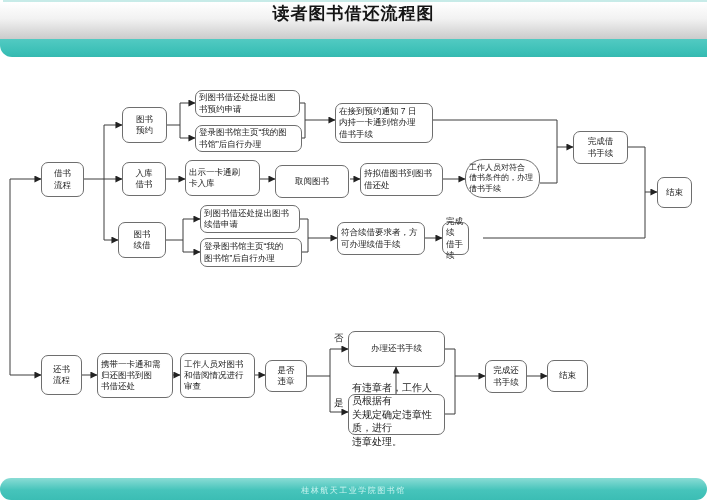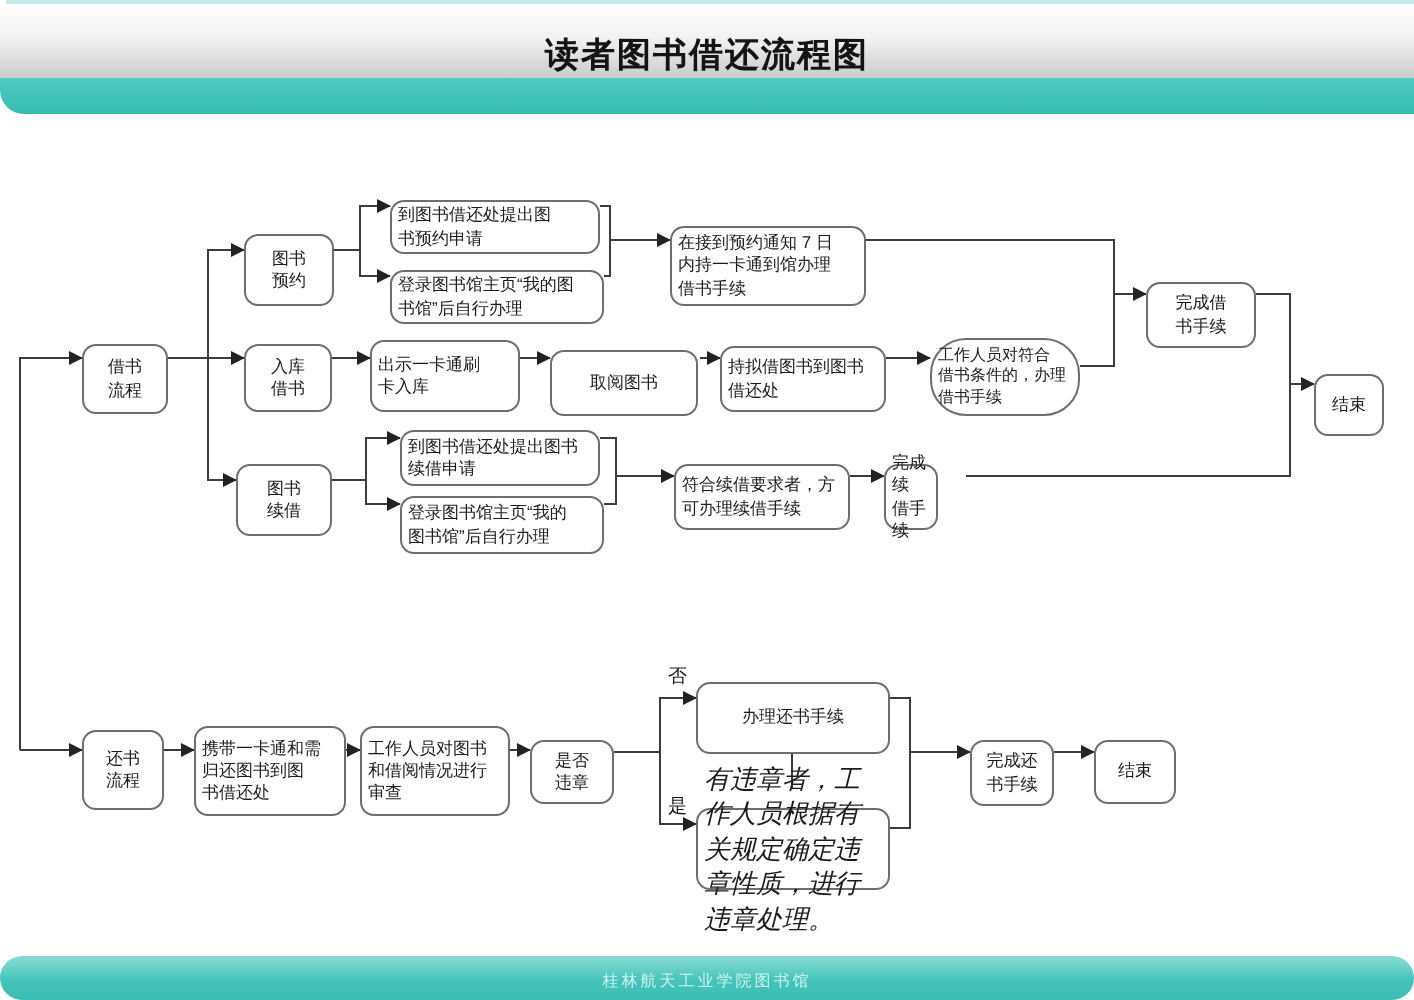--- a/index.html
+++ b/index.html
@@ -3,39 +3,39 @@
 <meta charset="utf-8">
 <style>
   html,body{margin:0;padding:0;background:#fff;}
   #screen{position:relative;width:707px;height:500px;background:#ffffff;overflow:hidden;
           font-family:"Liberation Sans","DejaVu Sans",sans-serif;}
 
   
   .hdr-topline{position:absolute;top:0;left:3px;right:0;height:2px;background:#c7ebe8;}
   .titlebar{position:absolute;top:2px;left:0;right:0;height:37px;
             background:linear-gradient(180deg,#ffffff 0%,#f2f2f2 45%,#cbcbcb 100%);
-            display:flex;align-items:flex-end;justify-content:center;}
+            display:flex;align-items:flex-start;justify-content:center;}
   .titlebar .title{font-size:17px;font-weight:bold;color:#141414;letter-spacing:1px;}
   .tealstrip{position:absolute;top:39px;left:0;right:0;height:18px;
              background:linear-gradient(180deg,#52cac2 0%,#3cc0b7 70%,#35b9b0 100%);
              border-bottom-left-radius:12px;}
 
   
   .footband{position:absolute;left:0;right:0;top:478px;height:22px;
             background:linear-gradient(180deg,#8adcd5 0%,#46c4bb 55%,#3bbdb4 100%);
             border-top-right-radius:16px;
             display:flex;align-items:center;justify-content:center;border-radius:11px;}
   .foottext{font-size:8px;color:rgba(235,255,252,0.8);letter-spacing:1.5px;margin-top:3px;}
   svg.wires{position:absolute;left:0;top:0;pointer-events:none;}
   .node{position:absolute;box-sizing:border-box;background:#fff;border:1px solid #6e6e6e;
         border-radius:7px;display:flex;align-items:center;
-        font-size:8.5px;line-height:1.32;color:#1b1b1b;padding:2px 3px;white-space:pre-line;margin-top:10px;}
+        font-size:8.5px;line-height:1.32;color:#1b1b1b;padding:2px 3px;white-space:pre-line;}
   .node.center{justify-content:center;text-align:left;}
   .fs8{font-size:8px;border-radius:18px;}
-  .fs72{font-size:13px;line-height:1.35;font-style:italic;}
+  .fs72{font-size:10px;line-height:1.35;}
   .blabel{position:absolute;font-size:9.5px;color:#1b1b1b;}
 </style>
 </head>
 <body>
 
 <div id="screen">
 
   <div class="hdr-topline"></div>
   <div class="titlebar">
     <div class="title">读者图书借还流程图</div>

